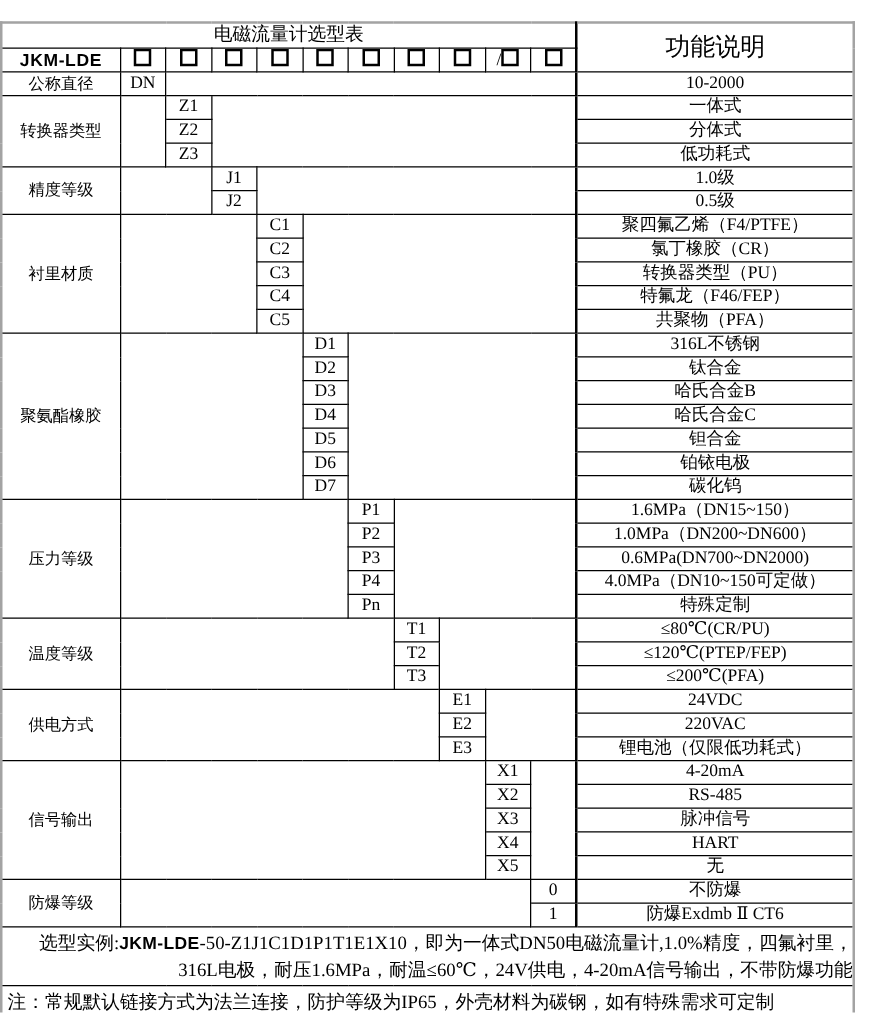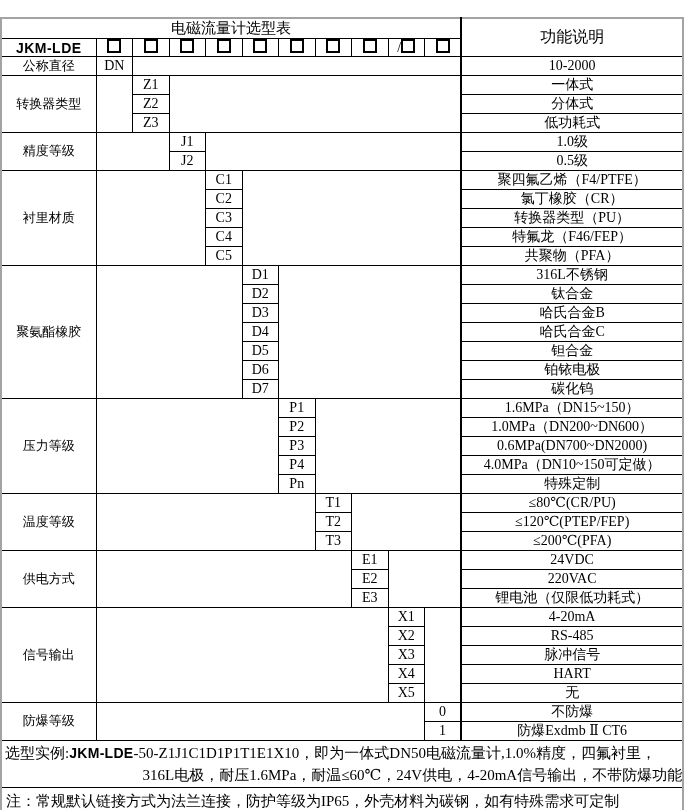--- a/index.html
+++ b/index.html
@@ -15,37 +15,37 @@
     margin-top:10px;
   }
   td{
     border:1px solid #000;padding:0;margin:0;
     text-align:center;vertical-align:middle;
     font-size:14px;line-height:1.15;white-space:nowrap;overflow:hidden;
   }
   tr.data{height:19px}
   td.title-cell{height:19px;font-size:15px}
   tr.hdr{height:18px}
-  td.fn{font-size:16px;border-left:2px solid #000}
+  td.fn{font-size:20px;border-left:2px solid #000}
   td.model{
     font-family:"Liberation Sans","DejaVu Sans",sans-serif;
     font-weight:bold;font-size:14px;letter-spacing:.5px;
   }
   td.cb{font-size:13px}
   span.cbx{
     display:inline-block;width:10px;height:10px;
     border:2px solid #000;vertical-align:-1px;background:#fff;
   }
   span.pre{display:inline;font-size:14px}
   td.lbl{font-size:13px}
   td.gap{background:#fff}
   td.code{font-size:14px}
   td.val{font-size:14px;border-left:2px solid #000}
   td.ex{height:46px;font-size:15px;line-height:22px}
-  td.ex .l1{text-align:left;padding-left:3px}
+  td.ex .l1{text-align:right;padding-left:3px}
   td.ex .l2{text-align:right}
   td.ex b{font-family:"Liberation Sans","DejaVu Sans",sans-serif;font-size:14px;letter-spacing:.3px}
   td.note{height:28px;font-size:15px;text-align:left;padding-left:4px}
 </style>
 </head>
 <body>
 
 <table class="sel">
   <colgroup>
     <col style="width:95px">

